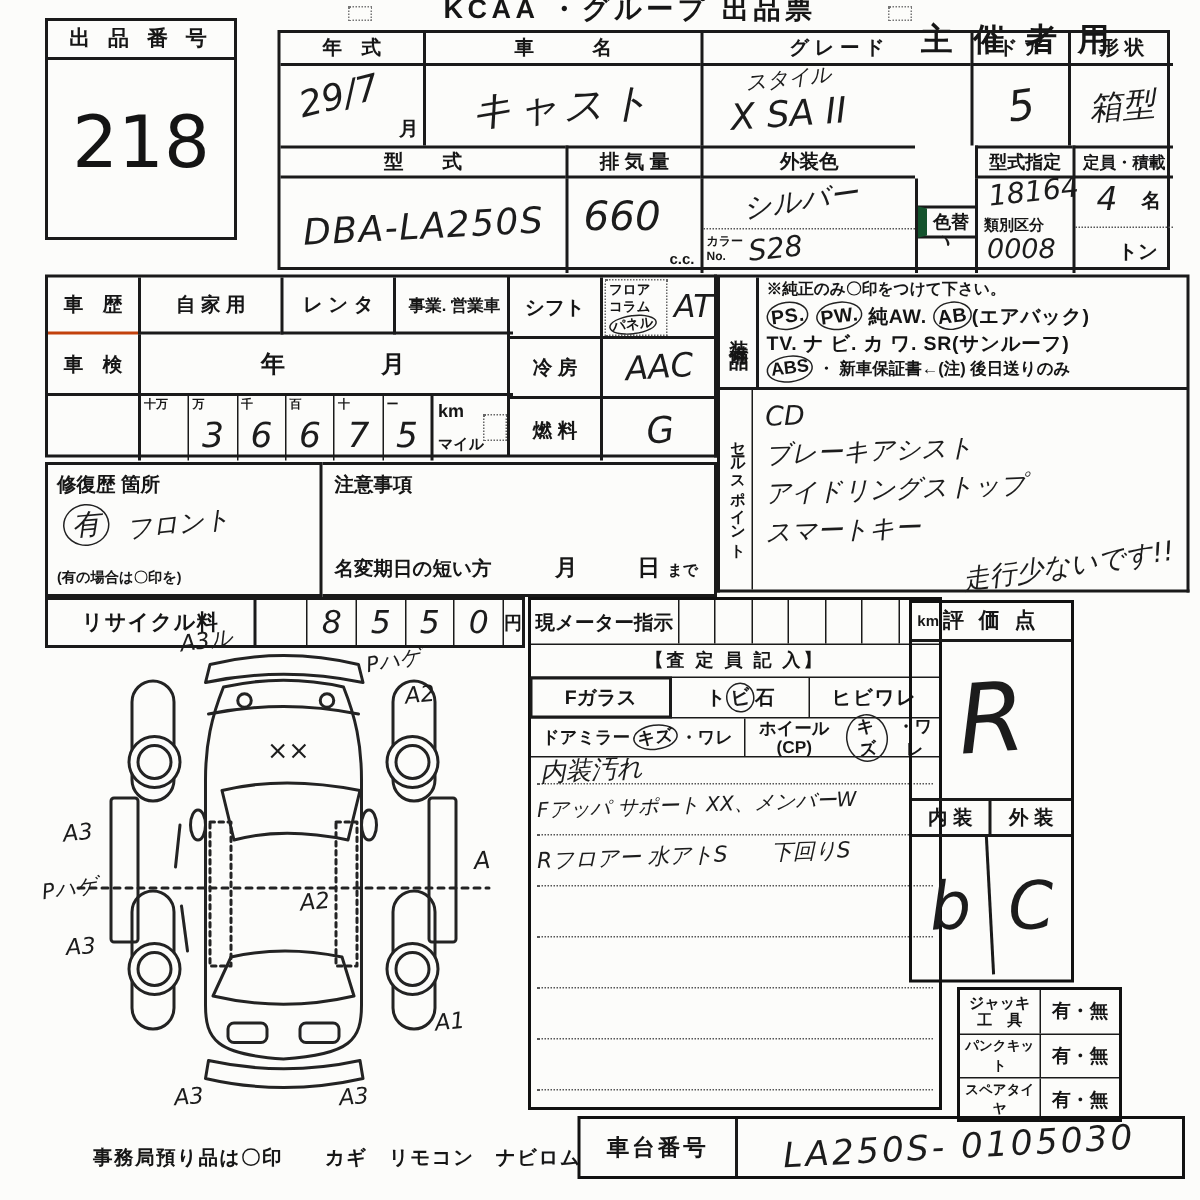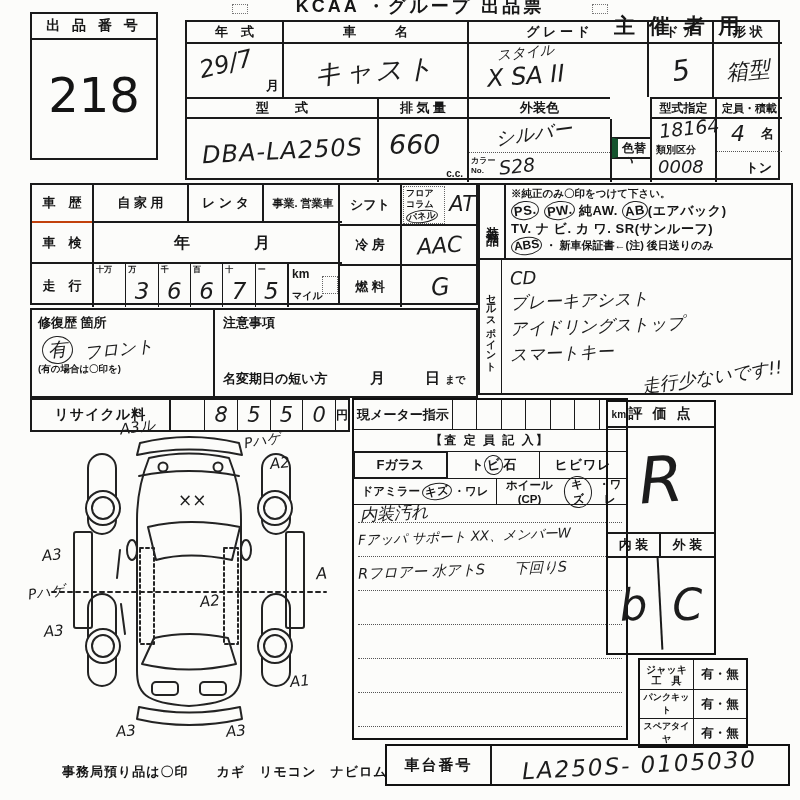--- a/index.html
+++ b/index.html
@@ -105,21 +105,20 @@
   <div class="abs b2" style="left:30px;top:183px;width:310px;height:122px;">
     <div class="cell cen lbl" style="left:0;top:0;width:60px;height:38px;font-size:13px;border-bottom:2px solid #c2410c;">車　歴</div>
     <div class="cell cen lbl" style="left:60px;top:0;width:95px;height:38px;font-size:13px;border-left:2px solid #1a1a1a;border-bottom:2px solid #1a1a1a;">自 家 用</div>
     <div class="cell cen lbl" style="left:155px;top:0;width:75px;height:38px;font-size:13px;border-left:2px solid #1a1a1a;border-bottom:2px solid #1a1a1a;">レ ン タ</div>
     <div class="cell cen lbl" style="left:230px;top:0;width:80px;height:38px;font-size:11px;border-left:2px solid #1a1a1a;border-bottom:2px solid #1a1a1a;">事業. 営業車</div>
     <div class="cell cen lbl" style="left:0;top:38px;width:60px;height:41px;font-size:13px;border-bottom:2px solid #1a1a1a;">車　検</div>
     <div class="cell" style="left:60px;top:38px;width:250px;height:41px;border-left:2px solid #1a1a1a;border-bottom:2px solid #1a1a1a;">
       <span class="lbl" style="position:absolute;left:80px;top:10px;font-size:16px;">年</span>
       <span class="lbl" style="position:absolute;left:160px;top:10px;font-size:16px;">月</span>
     </div>
-    <div class="cell cen lbl" style="left:0;top:79px;width:60px;height:43px;font-size:13px;">走　行</div>
     <div class="cell" style="left:60px;top:79px;width:195px;height:43px;border-left:2px solid #1a1a1a;display:flex;">
       <div style="flex:1;border-right:1px solid #1a1a1a;position:relative;">
         <span class="lbl" style="position:absolute;left:2px;top:0;font-size:8px;">十万</span>
         <span class="hw cen" style="position:absolute;inset:12px 0 0 0;font-size:22px;"></span>
       </div>
       <div style="flex:1;border-right:1px solid #1a1a1a;position:relative;">
         <span class="lbl" style="position:absolute;left:2px;top:0;font-size:8px;">万</span>
         <span class="hw cen" style="position:absolute;inset:10px 0 0 0;font-size:23px;">3</span>
       </div>
       <div style="flex:1;border-right:1px solid #1a1a1a;position:relative;">
@@ -197,21 +196,21 @@
       <div class="hw" style="font-size:17px;transform:rotate(-2deg);margin-top:3px;">アイドリングストップ</div>
       <div class="hw" style="font-size:17px;transform:rotate(-2deg);margin-top:3px;">スマートキー</div>
       <span class="hw" style="position:absolute;right:8px;bottom:4px;font-size:18px;transform:rotate(-8deg);">走行少ないです!!</span>
     </div>
   </div>
 
   <div class="abs b2" style="left:30px;top:308px;width:185px;height:90px;">
     <div class="lbl" style="position:absolute;left:6px;top:4px;font-size:13px;">修復歴 箇所</div>
     <span class="hw oval" style="position:absolute;left:10px;top:26px;font-size:19px;">有</span>
     <span class="hw" style="position:absolute;left:52px;top:28px;font-size:17px;transform:rotate(-6deg);">フロント</span>
-    <div class="lbl" style="position:absolute;left:6px;bottom:20px;font-size:9.5px;">(有の場合は〇印を)</div>
+    <div class="lbl" style="position:absolute;left:6px;bottom:4px;font-size:9.5px;">(有の場合は〇印を)</div>
   </div>
 
   <div class="abs b2" style="left:215px;top:308px;width:263px;height:90px;border-left:none;">
     <div class="lbl" style="position:absolute;left:8px;top:4px;font-size:13px;">注意事項</div>
     <span class="lbl" style="position:absolute;left:8px;bottom:8px;font-size:13px;">名変期日の短い方</span>
     <span class="lbl" style="position:absolute;left:155px;bottom:8px;font-size:15px;">月</span>
     <span class="lbl" style="position:absolute;left:210px;bottom:8px;font-size:15px;">日</span>
     <span class="lbl" style="position:absolute;left:230px;bottom:9px;font-size:10px;">まで</span>
   </div>
 

